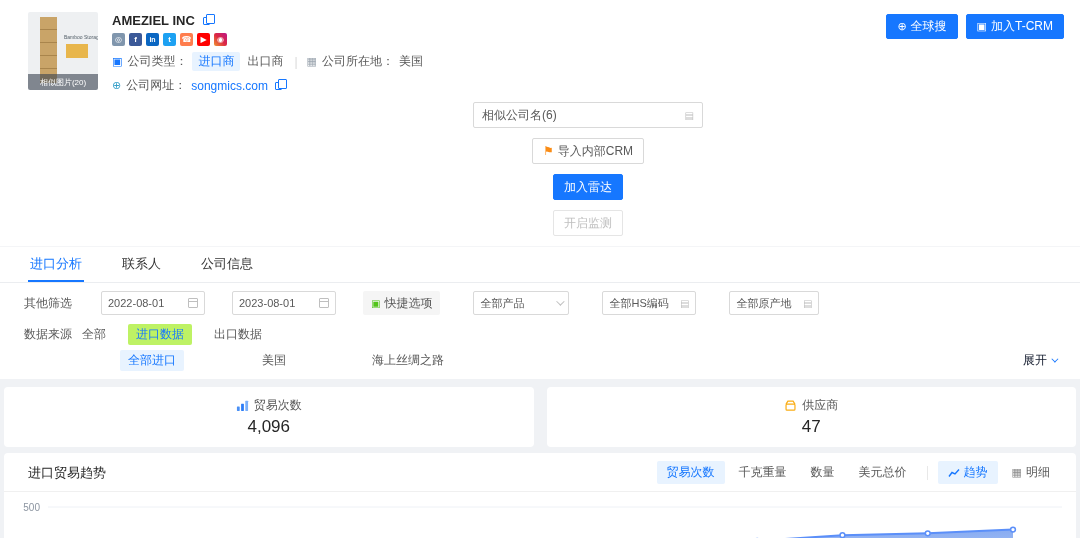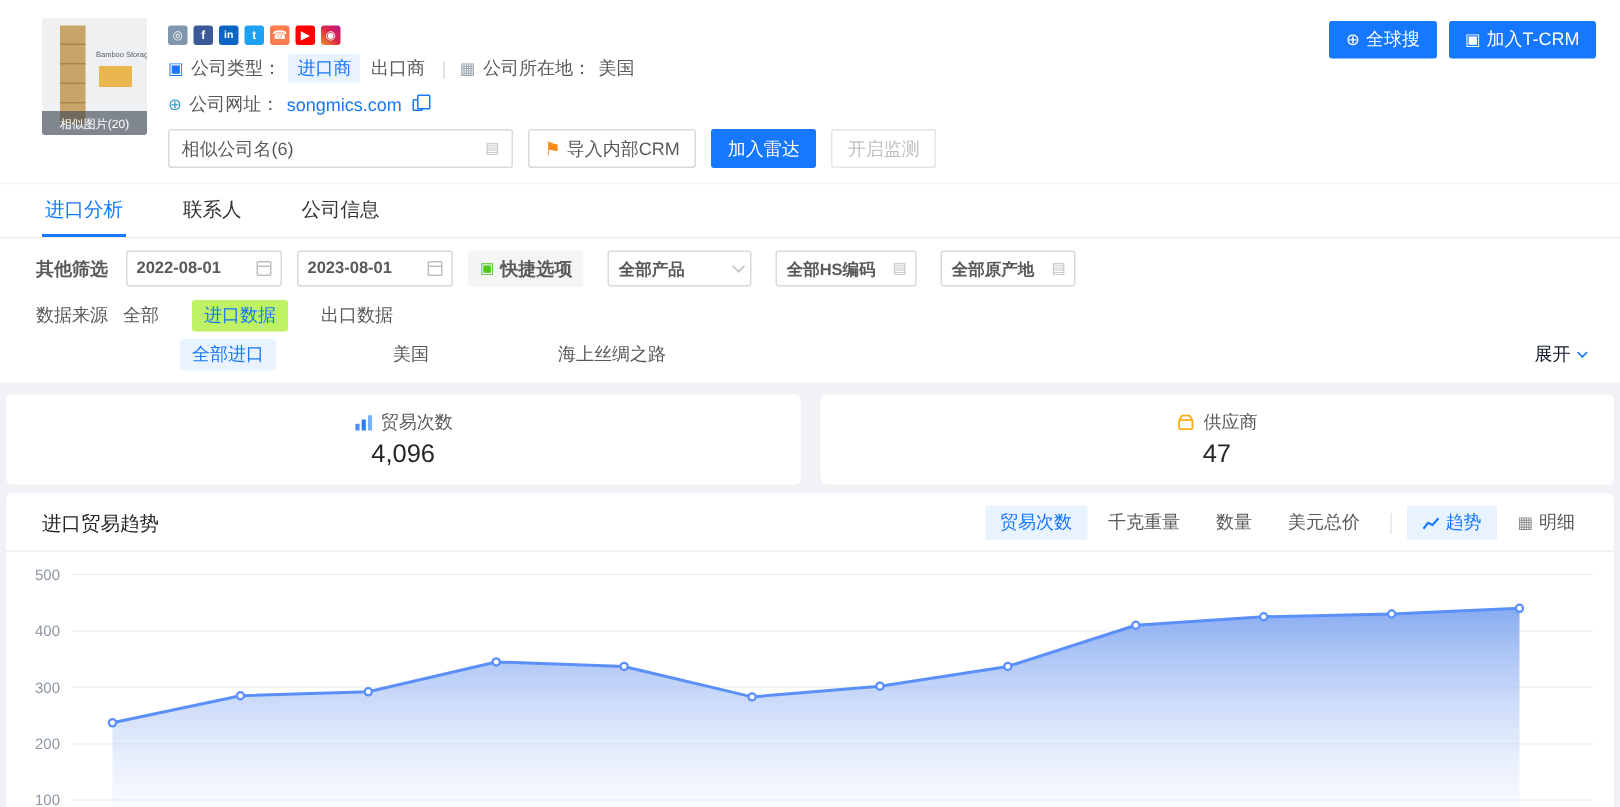--- a/index.html
+++ b/index.html
@@ -26,40 +26,40 @@
   .si-web{background:#8096ad;} .si-fb{background:#3b5998;} .si-li{background:#0a66c2;font-size:7px;}
   .si-tw{background:#1da1f2;} .si-ph{background:#ff7d4d;} .si-yt{background:#f00;} .si-ig{background:linear-gradient(45deg,#f09433,#dc2743,#bc1888);}
   .meta-row { display:flex; align-items:center; gap:5px; margin-top:6px; color:#595959; }
   .mini-ic { color:#1677ff; font-size:11px; }
   .mini-ic.gray { color:#9aa4ae; }
   .mini-ic.globe { color:#36a0c9; }
   .tag-imp { background:#e8f3ff; color:#1677ff; border-radius:2px; padding:1px 6px; }
   .tag-exp { color:#595959; padding:1px 2px; }
   .sep { color:#d9d9d9; margin:0 4px; }
   .link-blue { color:#1677ff; }
-  .act-row { display:flex; gap:10px; margin-top:8px; align-items:center; }
+  .act-row { display:flex; gap:10px; margin-top:8px; align-items:center;flex-direction:column; }
   .sim-input { width:230px; height:26px; border:1px solid #d9d9d9; border-radius:2px; display:flex; align-items:center;
     justify-content:space-between; padding:0 8px; color:#595959; background:#fff; }
   .sim-input .ric { color:#bfbfbf; font-size:10px; }
   .btn { height:26px; border-radius:2px; padding:0 10px; display:inline-flex; align-items:center; gap:4px; font-size:12px; cursor:pointer; background:#fff; border:1px solid #d9d9d9; color:#595959; }
   .btn-primary { background:#1677ff; border-color:#1677ff; color:#fff; }
   .btn-disabled { color:#bfbfbf; border-color:#e5e5e5; cursor:default; }
   .flag { color:#fa8c16; }
   .hdr-actions { position:absolute; right:16px; top:14px; display:flex; gap:8px; }
   .hdr-actions .btn { height:25px; font-size:12px; }
   .wicon { font-size:11px; }
 
   
   .tabs { background:#fff; display:flex; gap:36px; padding:0 28px; border-bottom:1px solid #ebedf0; border-top:1px solid #f4f5f7; }
   .tab { padding:8px 2px 7px; font-size:13px; color:#333; cursor:pointer; border-bottom:2px solid transparent; }
   .tab.active { color:#1677ff; border-bottom-color:#1677ff; }
 
   
   .filters { background:#fff; padding:8px 24px 8px; position:relative; }
-  .frow { display:flex; align-items:center; gap:10px;font-weight:bold; }
+  .frow { display:flex; align-items:center; gap:27px; }
   .flabel { color:#595959; margin-right:2px; }
   .fbox { height:24px; border:1px solid #d9d9d9; border-radius:2px; display:flex; align-items:center;
     justify-content:space-between; padding:0 6px; color:#595959; font-size:11px; background:#fff; gap:5px; }
   .cal { width:10px; height:10px; border:1px solid #bfbfbf; border-radius:1px; position:relative; flex:none; }
   .cal::before { content:''; position:absolute; top:2px; left:0; right:0; height:1px; background:#bfbfbf; }
   .chip-quick { height:24px; background:#f5f5f5; border-radius:2px; display:flex; align-items:center; gap:4px; padding:0 8px; color:#595959; }
   .gsq { color:#52c41a; font-size:10px; }
   .chev { width:6px; height:6px; border-right:1.3px solid #bfbfbf; border-bottom:1.3px solid #bfbfbf; transform:rotate(45deg) translateY(-2px); flex:none; }
   .dicon { color:#bfbfbf; font-size:10px; }
   .srow { display:flex; align-items:center; margin-top:9px; }
@@ -98,20 +98,24 @@
         <i></i>
         <i></i>
         <i></i>
       </div>
     <div class="box"></div>
     <div class="caption">Bamboo Storage Shelf</div>
     <div class="overlay">相似图片(20)</div>
   </div>
 
   <div class="hinfo">
+    <div class="cname-row">
+      <span class="cname">AMEZIEL INC</span>
+      <span class="copy-ic"></span>
+    </div>
 
     <div class="socials">
       <span class="si si-web">◎</span>
       <span class="si si-fb">f</span>
       <span class="si si-li">in</span>
       <span class="si si-tw">t</span>
       <span class="si si-ph">☎</span>
       <span class="si si-yt">▶</span>
       <span class="si si-ig">◉</span>
     </div>

